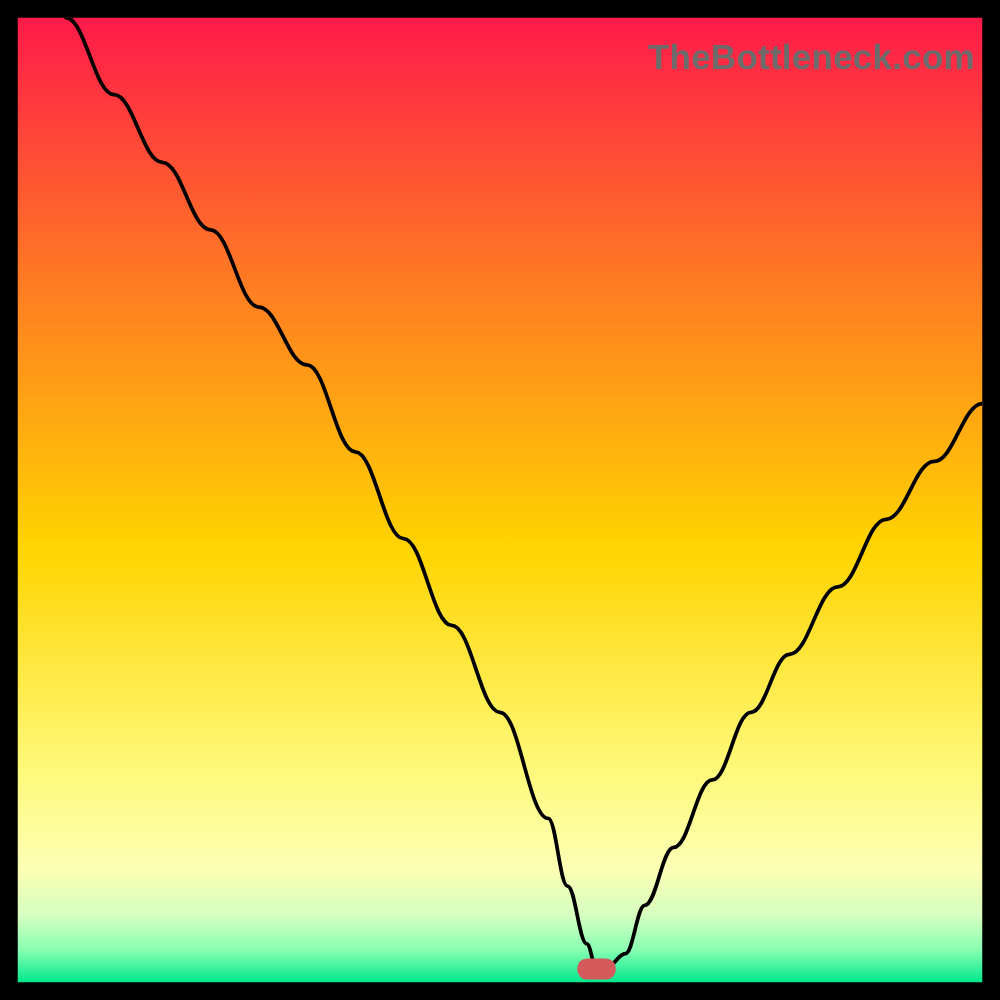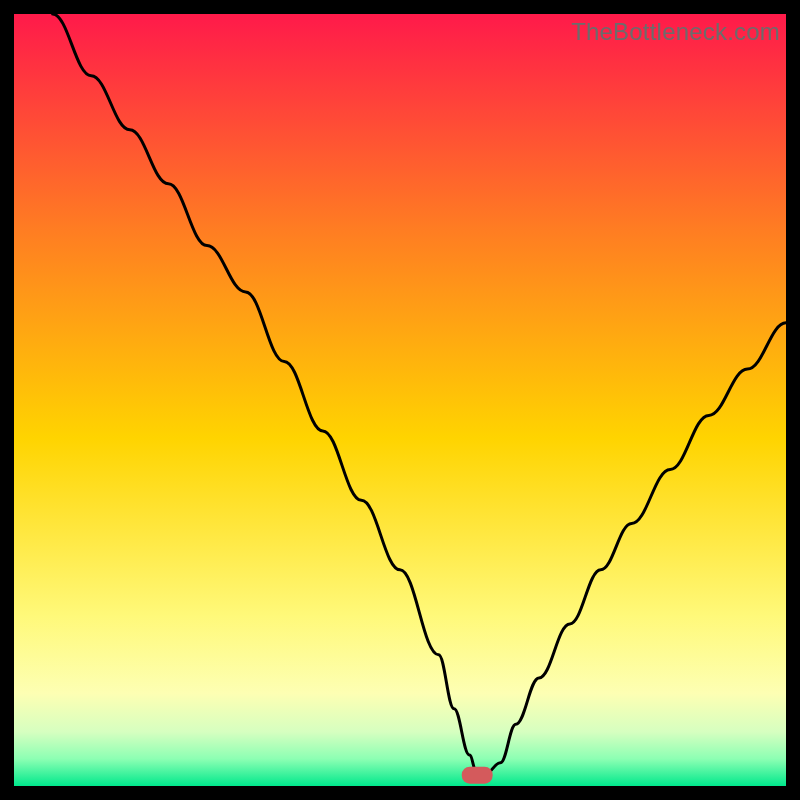--- a/index.html
+++ b/index.html
@@ -21,25 +21,25 @@
   }
   .plot {
     position: absolute;
     left: 0;
     top: 0;
     width: 772px;
     height: 772px;
   }
   .watermark {
     position: absolute;
-    top: 4px;
+    top: 16px;
     right: 6px;
     color: #6c6c6c;
-    font-size: 24px;
-    font-weight: 400;
+    font-size: 28px;
+    font-weight: 700;
     letter-spacing: 0.2px;
   }
 </style>
 </head>
 <body>
 
 <div class="frame">
   <svg class="plot" viewBox="0 0 772 772" preserveAspectRatio="none">
     <defs>
       <linearGradient id="bg" x1="0" y1="0" x2="0" y2="1">

